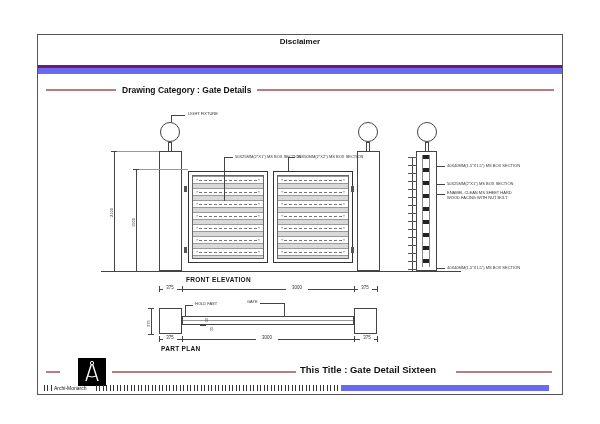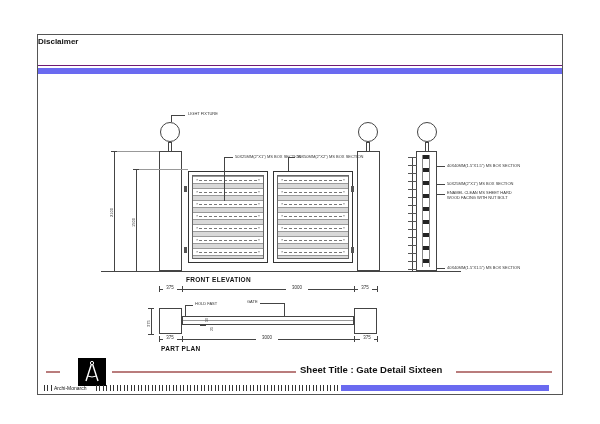--- a/index.html
+++ b/index.html
@@ -3,22 +3,22 @@
 <meta charset="utf-8">
 <style>
   html,body{margin:0;padding:0;background:#fff;}
   #canvas{position:relative;width:600px;height:424px;background:#fff;
           font-family:"Liberation Sans",sans-serif;color:#111;overflow:hidden;}
   .abs{position:absolute;}
   
   #sheet{position:absolute;left:37px;top:34px;width:524px;height:359px;
          border:1px solid #555;background:#fff;}
   
-  #disclaimer{position:absolute;left:0;top:0;width:100%;height:30px;border-bottom:1px solid #701a75;
-              text-align:left;font-weight:bold;}
+  #disclaimer{position:absolute;left:0;top:0;width:100%;height:30px;border-bottom:4px solid #701a75;
+              text-align:center;font-weight:bold;}
   #disclaimer .t{font-size:8px;padding-top:2px;}
   #disclaimer .b{font-size:7.5px;line-height:1.25;margin:0 auto;max-width:478px;}
   .bluebar{position:absolute;background:#6a6af0;height:6px;}
   
   #cat-row{position:absolute;left:0;top:48px;width:100%;height:14px;display:flex;align-items:center;}
   .redline{background:#b97c7c;height:2px;}
   #cat-row .l1{width:70px;margin-left:8px;}
   #cat-row .txt{font-size:8.5px;font-weight:bold;white-space:nowrap;margin:0 6px;}
   #cat-row .l2{flex:1;margin-right:8px;}
   
@@ -56,20 +56,25 @@
 <body>
 
 <div id="canvas">
   <div id="sheet">
 
     <div id="disclaimer">
       <div class="t">Disclaimer</div>
     </div>
     <div class="bluebar" style="left:0;top:33px;width:100%;"></div>
 
+    <div id="cat-row">
+      <div class="redline l1"></div>
+      <div class="txt">Drawing Category : Gate Details</div>
+      <div class="redline l2"></div>
+    </div>
 
     <div class="hl" style="left:63px;top:236px;width:360px;"></div>
 
     <div class="pillar" style="left:121px;top:116px;"></div>
     <div class="pillar" style="left:319px;top:116px;"></div>
 
     <div class="stem" style="left:130px;top:107px;"></div>
     <div class="sphere" style="left:122px;top:87px;"></div>
     <div class="stem" style="left:328px;top:107px;"></div>
     <div class="sphere" style="left:320px;top:87px;"></div>
@@ -255,21 +260,21 @@
     <div class="redline abs" style="left:8px;top:336px;width:14px;"></div>
     <div id="logo">
       <svg width="28" height="28" viewBox="0 0 28 28">
         <circle cx="14" cy="5" r="1.6" fill="none" stroke="#fff" stroke-width="1"></circle>
         <line x1="13.3" y1="6.5" x2="8" y2="23" stroke="#fff" stroke-width="1.4"></line>
         <line x1="14.7" y1="6.5" x2="20" y2="23" stroke="#fff" stroke-width="1.4"></line>
         <path d="M9.5 18 A9 7 0 0 0 18.5 18" fill="none" stroke="#fff" stroke-width="1"></path>
       </svg>
     </div>
     <div class="redline abs" style="left:74px;top:336px;width:184px;"></div>
-    <div id="title-text">Sheet Title : Gate Detail Sixteen</div>
+    <div id="title-text">This Title : Gate Detail Sixteen</div>
     <div class="redline abs" style="left:418px;top:336px;width:96px;"></div>
 
     <div class="barcode" style="left:6px;top:350px;width:8px;"></div>
     <div id="brand-name" style="left:16px;">Archi-Monarch</div>
     <div class="barcode" style="left:58px;top:350px;width:242px;"></div>
     <div class="bluebar" style="left:303px;top:350px;width:208px;"></div>
 
   </div>
 </div>
 

